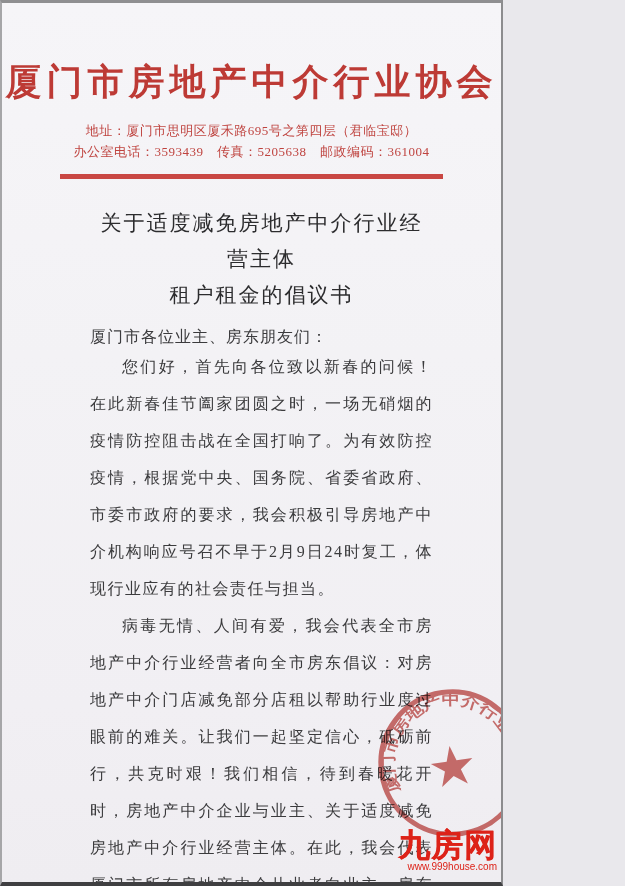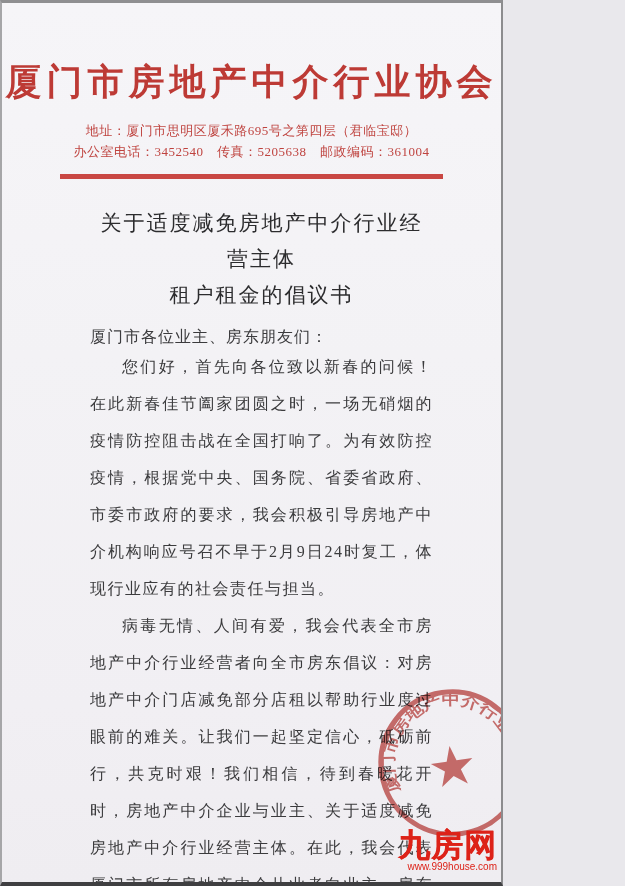--- a/index.html
+++ b/index.html
@@ -52,21 +52,21 @@
 </style>
 </head>
 <body>
 
 <div class="scan-page">
 
   <div class="letterhead">
     <div class="org-title">厦门市房地产中介行业协会</div>
     <div class="letterhead-meta">
       <p class="lh-line">地址：厦门市思明区厦禾路695号之第四层（君临宝邸）</p>
-      <p class="lh-line">办公室电话：3452540　传真：5205638　邮政编码：361004</p>
+      <p class="lh-line">办公室电话：3593439　传真：5205638　邮政编码：361004</p>
     </div>
     <div class="red-rule"></div>
   </div>
 
   <div class="doc-body">
     <div class="doc-title">
       <div class="t-line">关于适度减免房地产中介行业经营主体</div>
       <div class="t-line">租户租金的倡议书</div>
     </div>
 

